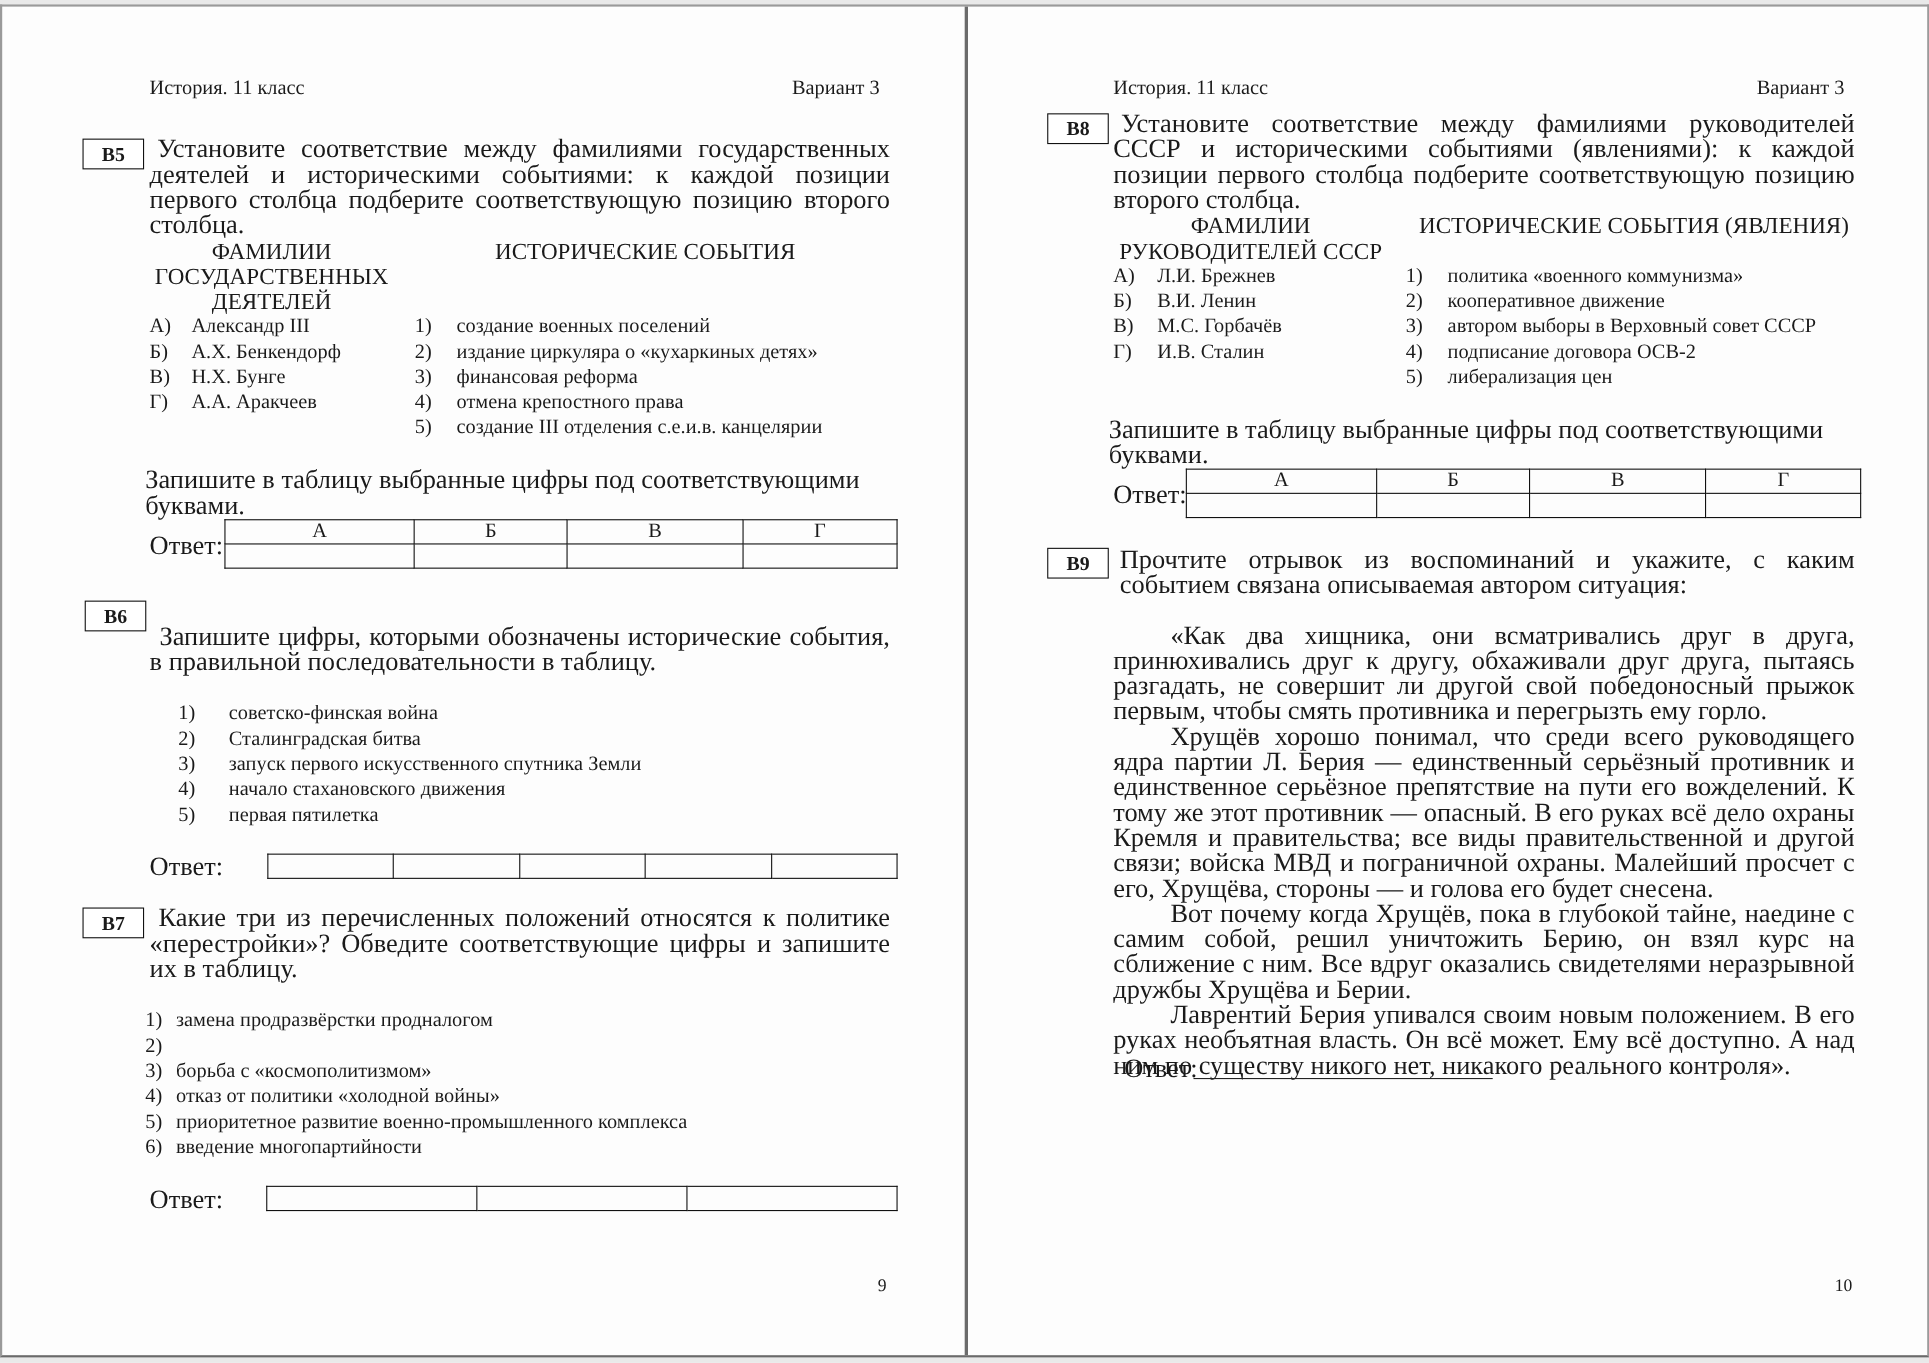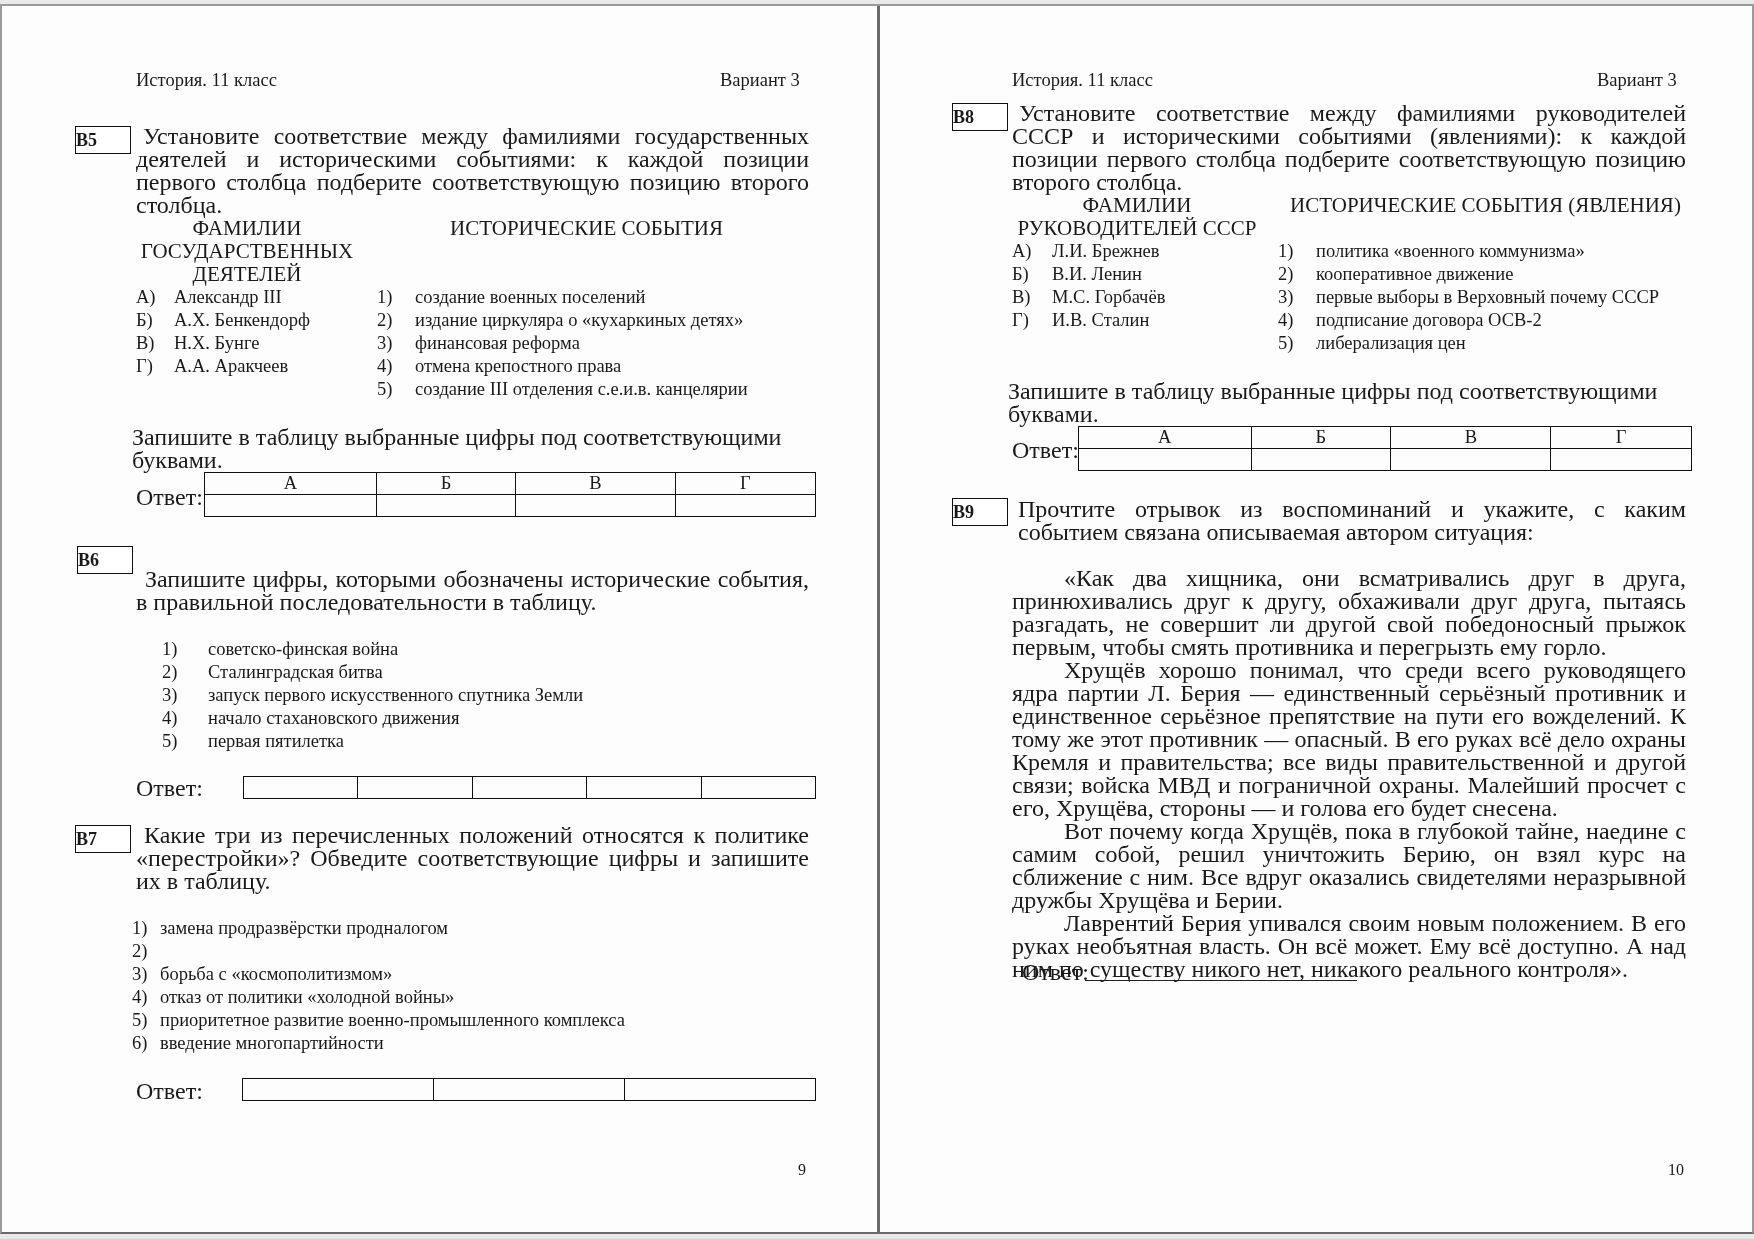--- a/index.html
+++ b/index.html
@@ -19,21 +19,21 @@
   .divider { position:absolute; left:875px; top:0; width:3px; height:100%; background:#6b6b6b; }
   .page { position:absolute; top:0; height:100%;text-decoration:underline; }
   .page.left { left:0; width:875px; }
   .page.right { left:878px; width:872px; }
   .abs { position:absolute; }
   .txt { font-size:24px; line-height:23px; }
   .hdr { font-size:18.5px; }
   .justify { text-align:justify; text-align-last:left; }
   .qbox {
     position:absolute; width:54px; height:26px; border:1.5px solid #111;
-    font-weight:bold; font-size:18px; text-align:left; line-height:26px;
+    font-weight:bold; font-size:18px; text-align:center; line-height:26px;
     background:#fff;
   }
   .colhead { text-align:center; font-size:21px; line-height:23px; }
   .row { display:flex; font-size:18.5px; line-height:23px; }
   .row .k { width:38px; }
   table.ans { border-collapse:collapse; position:absolute; }
   table.ans td { border:1.5px solid #111; text-align:center; font-size:18.5px; padding:0; }
   .indent { text-indent:52px; }
   .pnum { position:absolute; font-size:16px; }
 </style>
@@ -234,21 +234,21 @@
       <div class="row">
           <span class="k" style="width:38px">1)</span>
           <span>политика «военного коммунизма»</span>
         </div>
       <div class="row">
           <span class="k" style="width:38px">2)</span>
           <span>кооперативное движение</span>
         </div>
       <div class="row">
           <span class="k" style="width:38px">3)</span>
-          <span>первые выборы в Верховный почему СССР</span>
+          <span>автором выборы в Верховный совет СССР</span>
         </div>
       <div class="row">
           <span class="k" style="width:38px">4)</span>
           <span>подписание договора ОСВ-2</span>
         </div>
       <div class="row">
           <span class="k" style="width:38px">5)</span>
           <span>либерализация цен</span>
         </div>
     </div>

